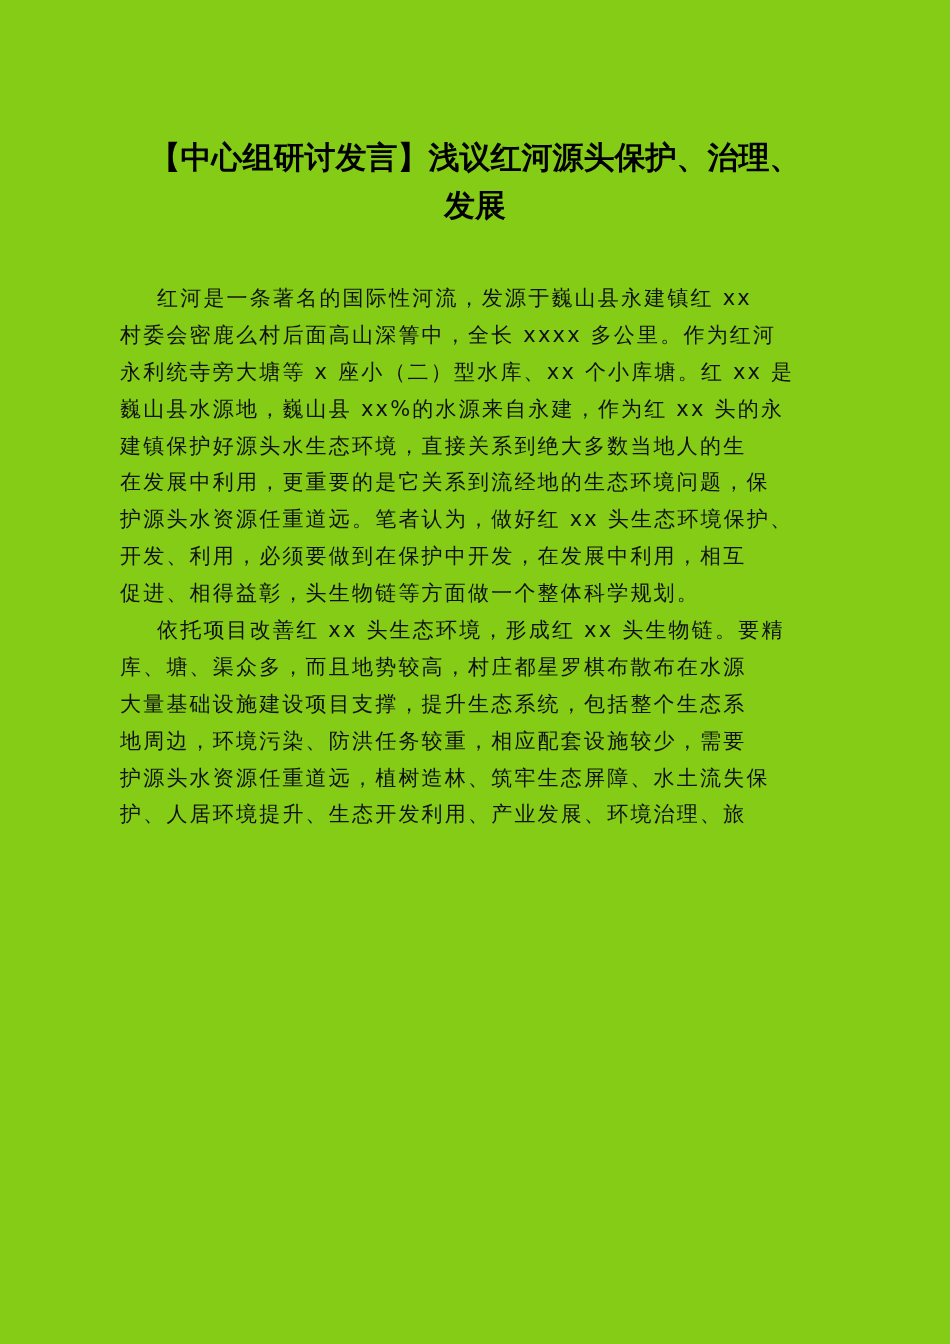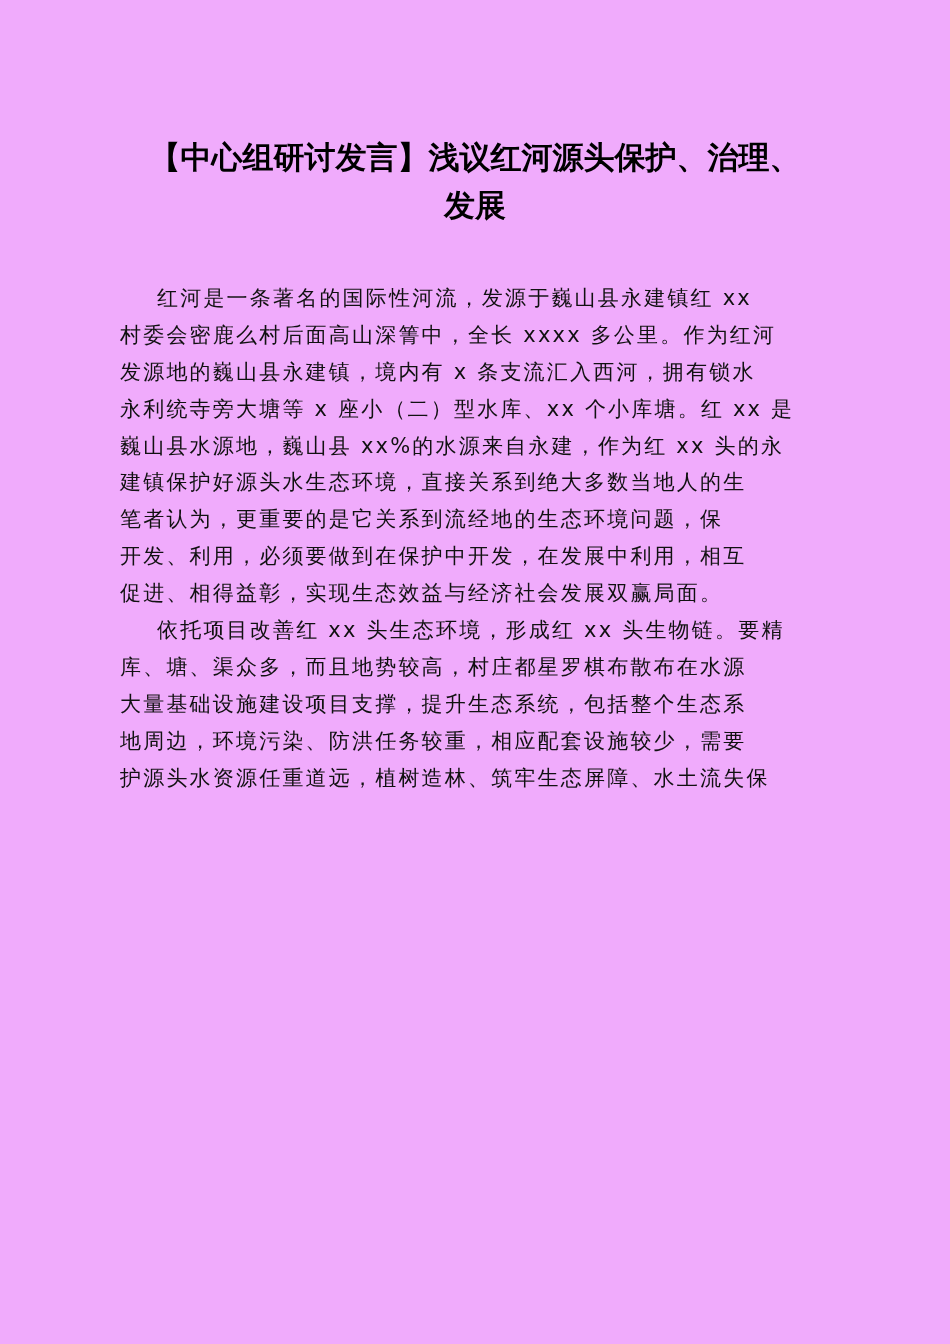--- a/index.html
+++ b/index.html
@@ -1,17 +1,17 @@
 <!DOCTYPE html>
 <html><head>
 <meta charset="utf-8">
 <style>
   html, body { margin:0; padding:0; background:#ffffff; }
   body { width:950px; height:1344px; position:relative; overflow:hidden; }
-  .page { position:absolute; left:0; top:0; width:950px; height:1344px; background:#f0abfc; }
+  .page { position:absolute; left:0; top:0; width:950px; height:1344px; background:#84cc16; }
   .title {
     position:absolute; left:100px; width:750px; top:133px;
     text-align:center;
     font-family:"DejaVu Serif", serif; font-weight:bold;
     font-size:31px; line-height:48px; color:#000;
     letter-spacing:0px;
   }
   .body { position:absolute; left:120px; top:280px; width:720px; }
   .line {
     font-family:"DejaVu Sans", sans-serif;
@@ -27,29 +27,30 @@
 <div class="page">
   <div class="title">
     <div>【中心组研讨发言】浅议红河源头保护、治理、</div>
     <div>发展</div>
   </div>
 
   <div class="body">
     <div>
       <div class="line indent">红河是一条著名的国际性河流，发源于巍山县永建镇红 xx</div>
       <div class="line">村委会密鹿么村后面高山深箐中，全长 xxxx 多公里。作为红河</div>
-      <div class="line">发源地的巍山县永建镇，境内有 x 条支流汇入西河，拥有锁水</div>
       <div class="line">永利统寺旁大塘等 x 座小（二）型水库、xx 个小库塘。红 xx 是</div>
       <div class="line">巍山县水源地，巍山县 xx%的水源来自永建，作为红 xx 头的永</div>
       <div class="line">建镇保护好源头水生态环境，直接关系到绝大多数当地人的生</div>
-      <div class="line">笔者认为，更重要的是它关系到流经地的生态环境问题，保</div>
+      <div class="line">在发展中利用，更重要的是它关系到流经地的生态环境问题，保</div>
+      <div class="line">护源头水资源任重道远。笔者认为，做好红 xx 头生态环境保护、</div>
       <div class="line">开发、利用，必须要做到在保护中开发，在发展中利用，相互</div>
-      <div class="line">促进、相得益彰，实现生态效益与经济社会发展双赢局面。</div>
+      <div class="line">促进、相得益彰，头生物链等方面做一个整体科学规划。</div>
     </div>
     <div>
       <div class="line indent">依托项目改善红 xx 头生态环境，形成红 xx 头生物链。要精</div>
       <div class="line">库、塘、渠众多，而且地势较高，村庄都星罗棋布散布在水源</div>
       <div class="line">大量基础设施建设项目支撑，提升生态系统，包括整个生态系</div>
       <div class="line">地周边，环境污染、防洪任务较重，相应配套设施较少，需要</div>
       <div class="line">护源头水资源任重道远，植树造林、筑牢生态屏障、水土流失保</div>
+      <div class="line">护、人居环境提升、生态开发利用、产业发展、环境治理、旅</div>
     </div>
   </div>
 </div>
 
 </body></html>

